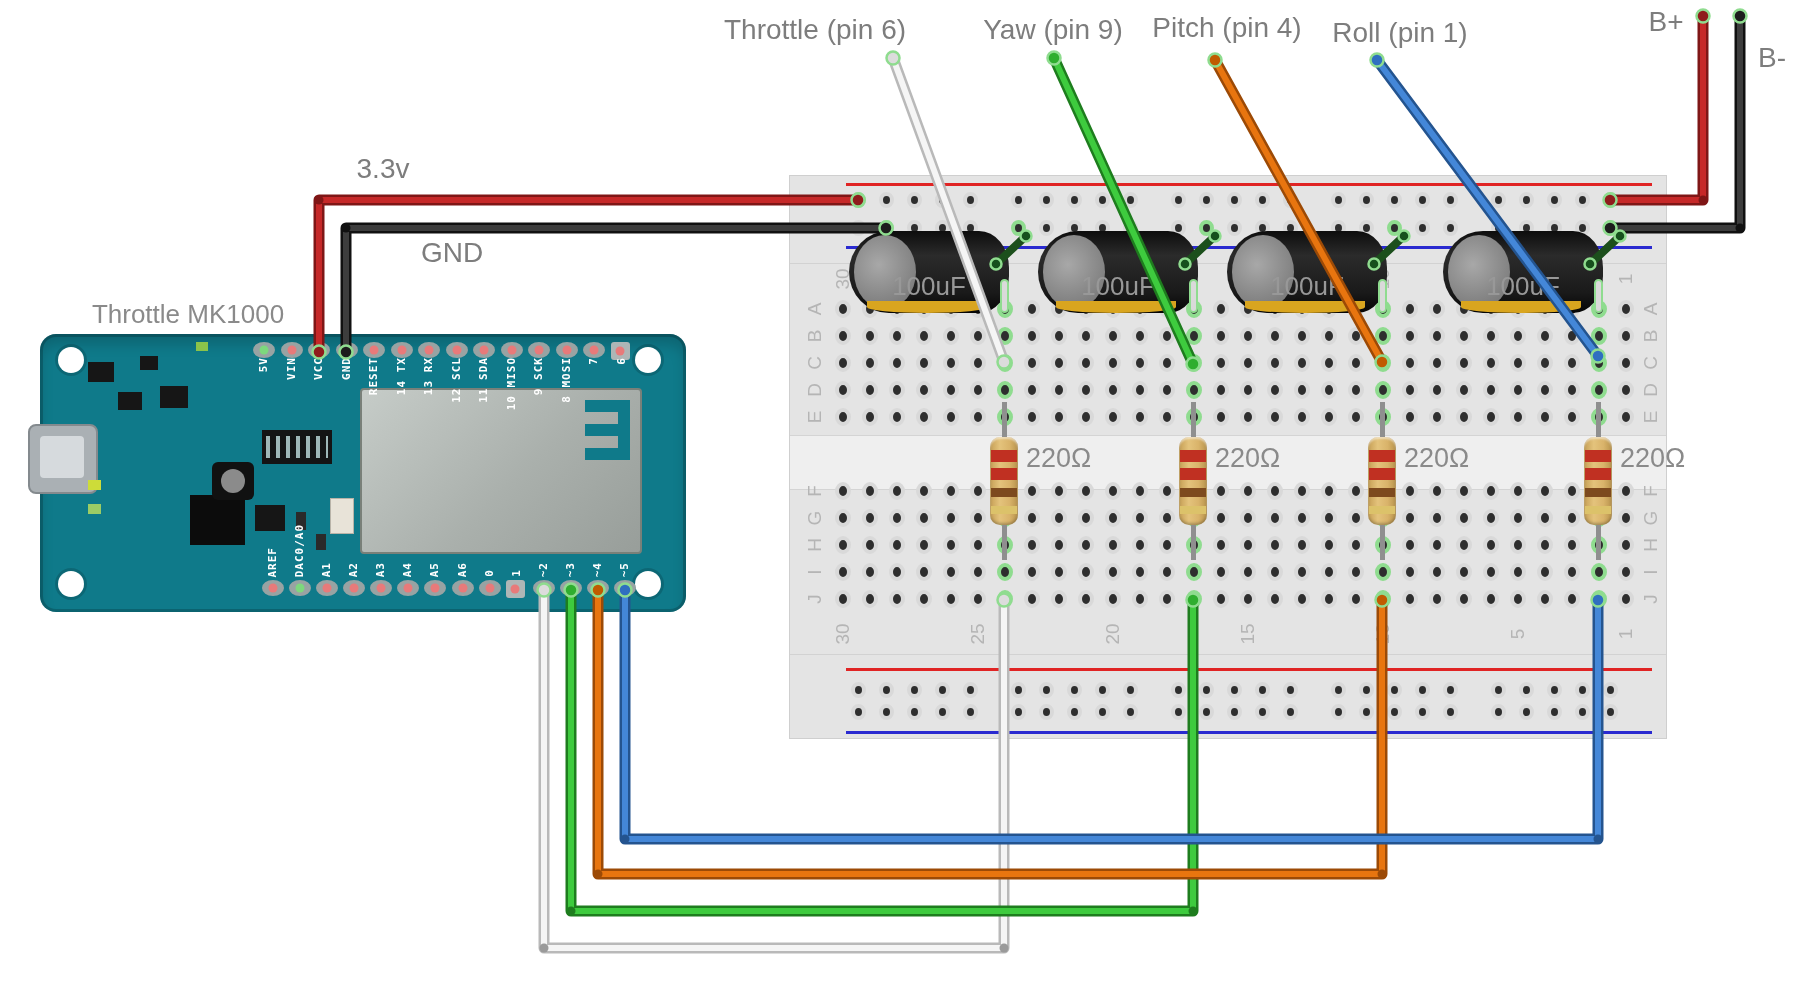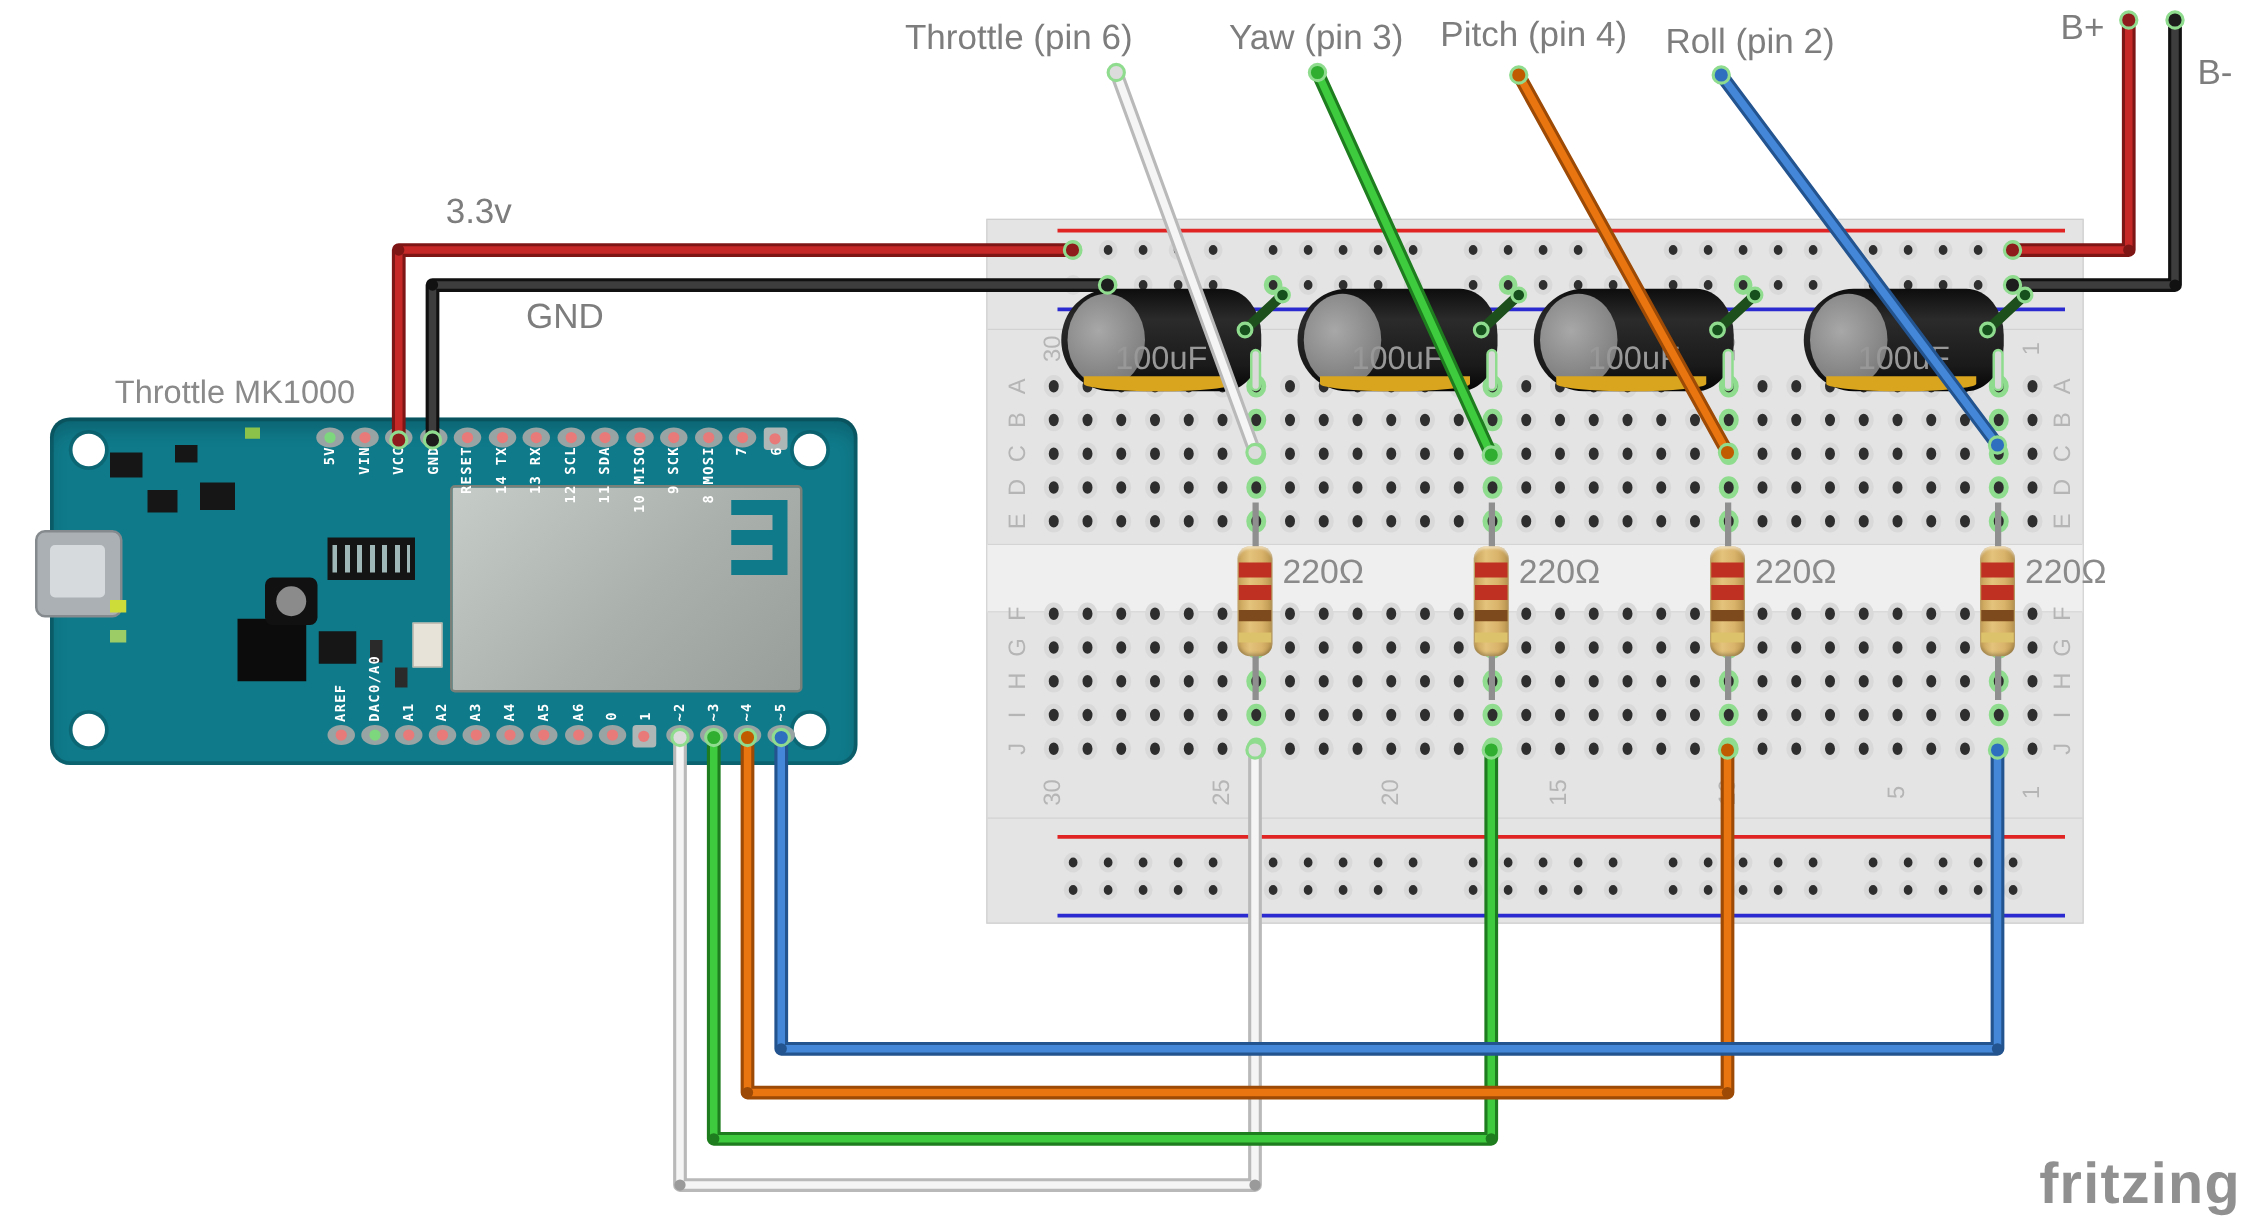--- a/index.html
+++ b/index.html
@@ -617,29 +617,28 @@
       <circle cx="1004" cy="948" r="4.5" fill="#9a9a9a"></circle>
       <circle cx="571" cy="911" r="4.5" fill="#1e7d1e"></circle>
       <circle cx="1193" cy="911" r="4.5" fill="#1e7d1e"></circle>
       <circle cx="598" cy="874" r="4.5" fill="#9c4a06"></circle>
       <circle cx="1382" cy="874" r="4.5" fill="#9c4a06"></circle>
       <circle cx="625" cy="839" r="4.5" fill="#24548f"></circle>
       <circle cx="1598" cy="839" r="4.5" fill="#24548f"></circle>
     </svg>
 
   <div class="lbl" style="left:815px;top:30px;">Throttle (pin 6)</div>
-  <div class="lbl" style="left:1053px;top:30px;">Yaw (pin 3)</div>
+  <div class="lbl" style="left:1053px;top:30px;">Yaw (pin 9)</div>
   <div class="lbl" style="left:1227px;top:28px;">Pitch (pin 4)</div>
-  <div class="lbl" style="left:1400px;top:33px;">Roll (pin 2)</div>
+  <div class="lbl" style="left:1400px;top:33px;">Roll (pin 1)</div>
   <div class="lbl" style="left:1666px;top:22px;">B+</div>
   <div class="lbl" style="left:1772px;top:58px;">B-</div>
   <div class="lbl" style="left:383px;top:169px;">3.3v</div>
   <div class="lbl" style="left:452px;top:253px;">GND</div>
   <div class="lbl boardlbl" style="left:188px;top:314px;">Throttle MK1000</div>
-  <div class="lbl watermark" style="left:1712px;top:946px;">fritzing</div>
 <div class="cap" style="left: 849px; top: 231px;">
       <div class="capbody"></div>
       <div class="capface"></div>
       <div class="capgold"></div>
       <div class="caplabel">100uF</div>
     </div>
     <div class="cap" style="left: 1038px; top: 231px;">
       <div class="capbody"></div>
       <div class="capface"></div>
       <div class="capgold"></div>

